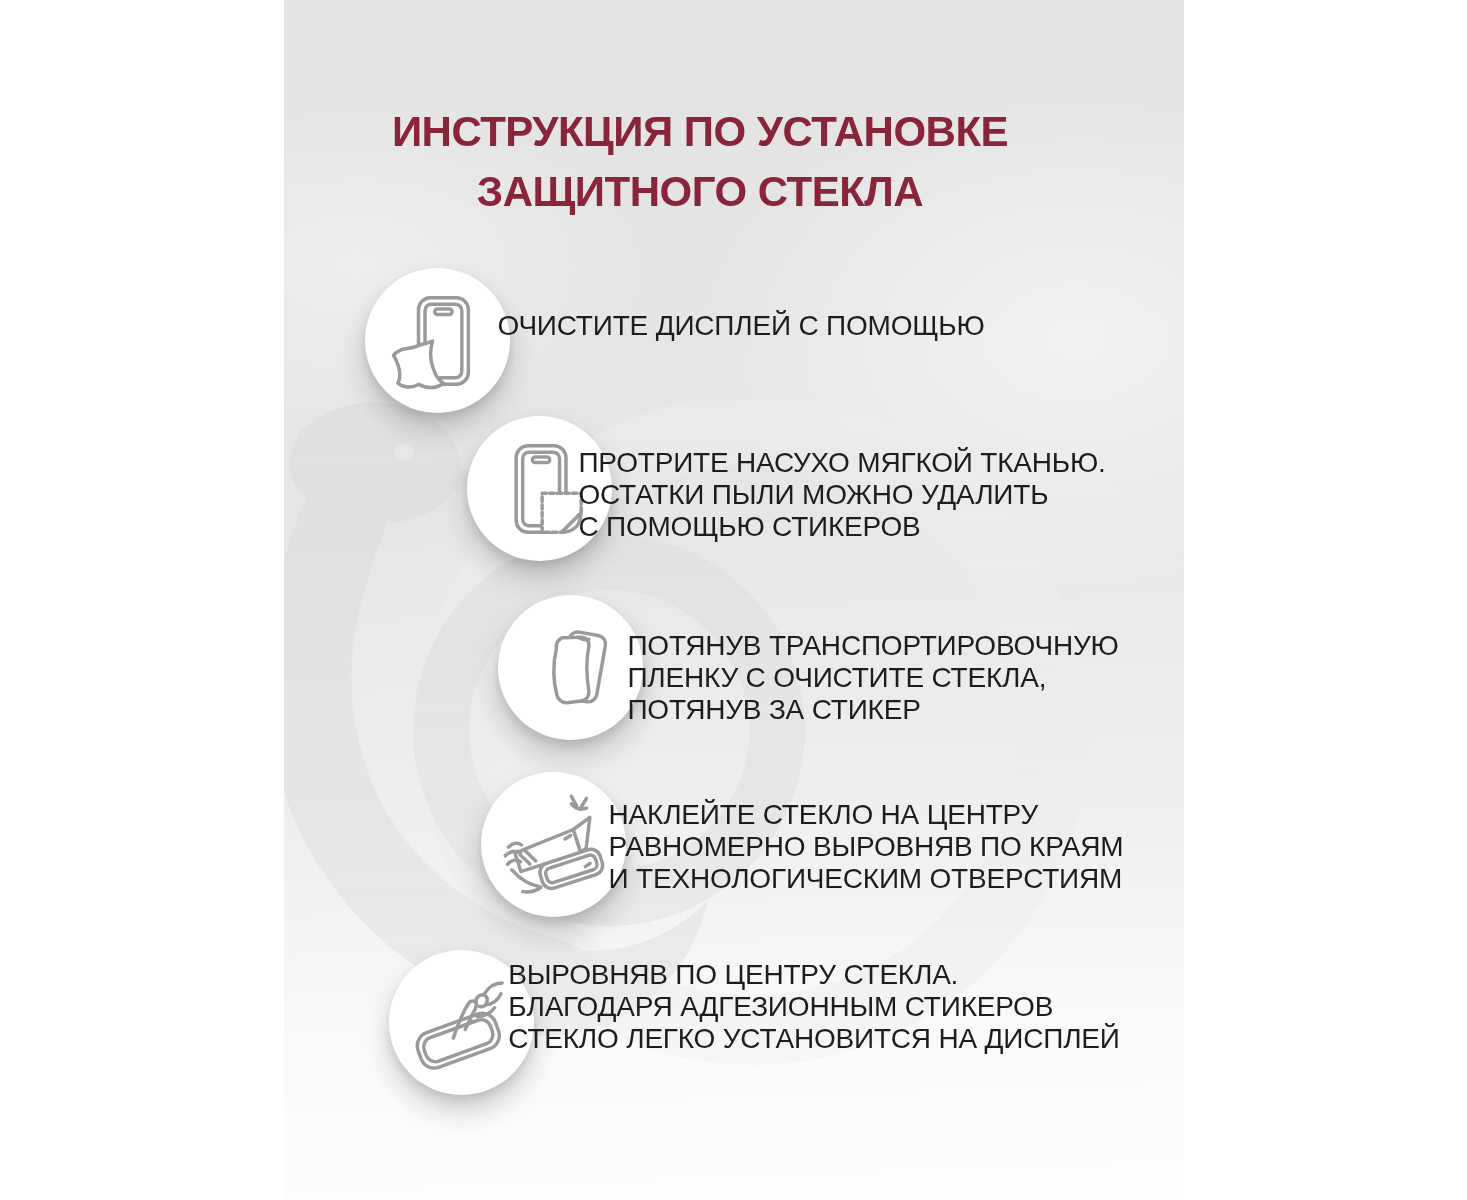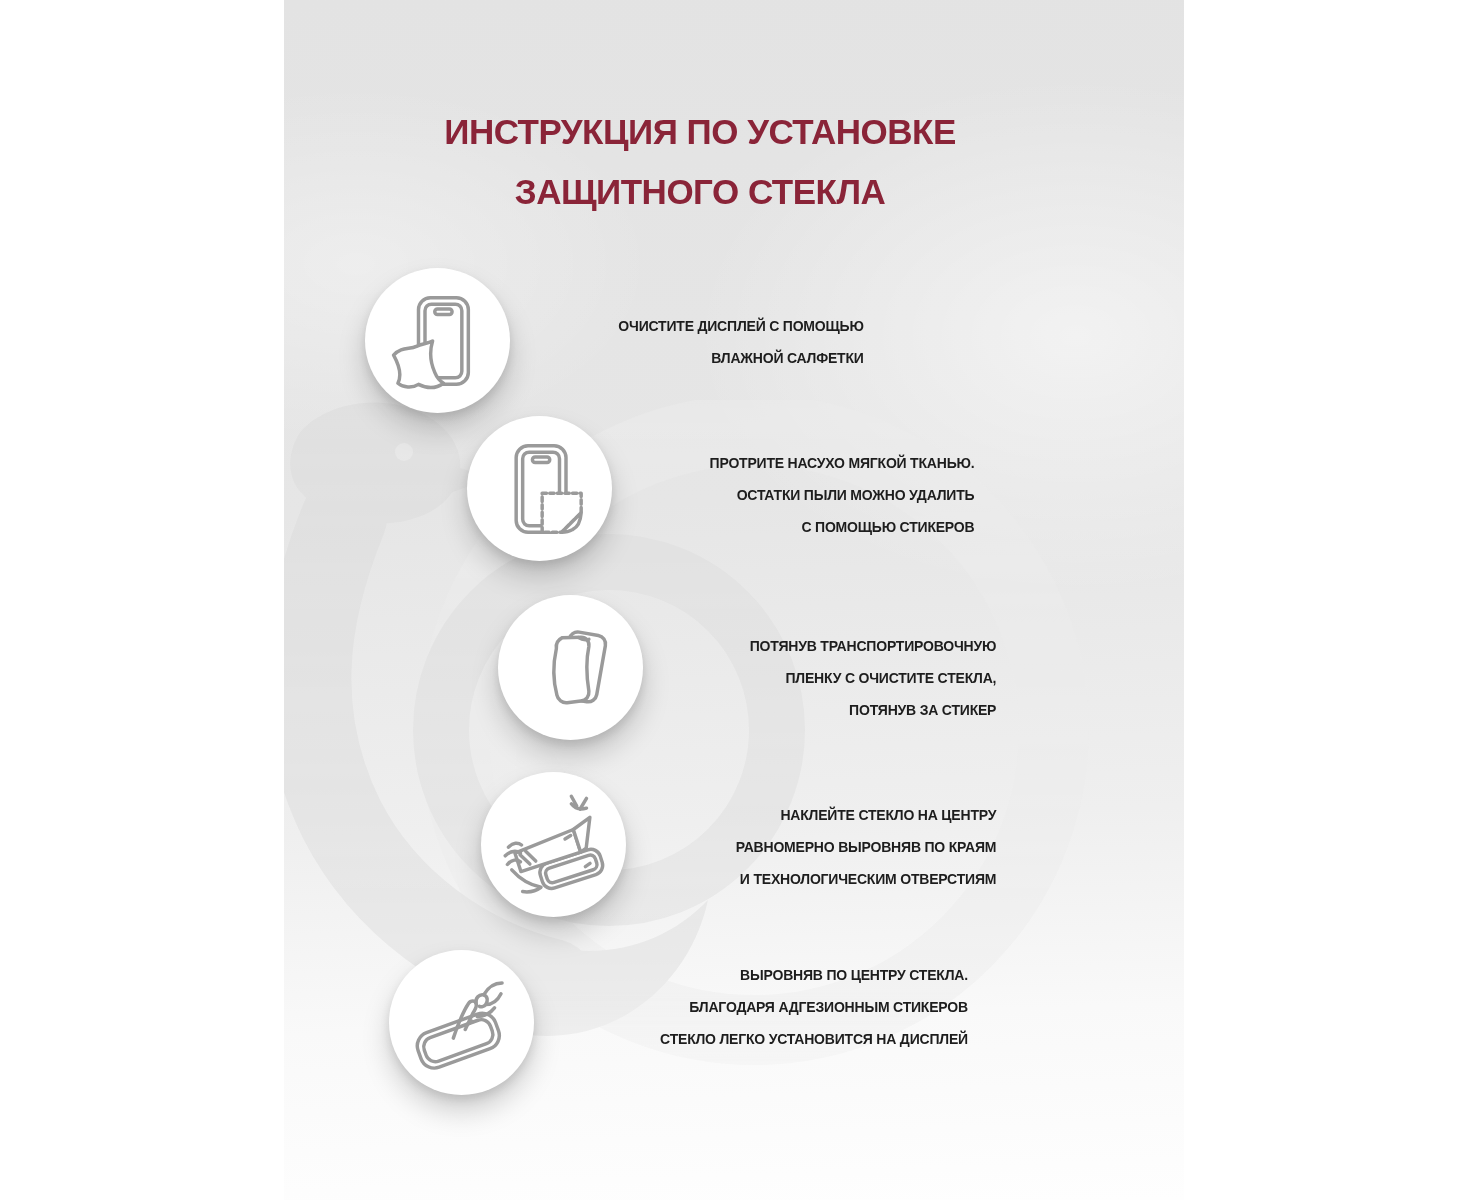--- a/index.html
+++ b/index.html
@@ -5,27 +5,27 @@
   html,body{margin:0;padding:0;background:#ffffff;width:1467px;height:1200px;overflow:hidden;
             font-family:"Liberation Sans", sans-serif;}
   .stage{position:relative;width:1467px;height:1200px;background:#ffffff;}
   .poster{position:absolute;left:284px;top:0;width:900px;height:1200px;overflow:hidden;
           background:
             radial-gradient(ellipse 620px 420px at 88% 28%, rgba(255,255,255,0.50), rgba(255,255,255,0) 62%),
             radial-gradient(ellipse 500px 300px at 8% 22%, rgba(255,255,255,0.35), rgba(255,255,255,0) 60%),
             linear-gradient(178deg,#e3e3e3 0%,#e6e6e6 42%,#efefef 68%,#f9f9f9 84%,#fefefe 100%);}
   .watermark{position:absolute;left:0;top:400px;width:900px;height:790px;pointer-events:none;}
   .title{position:absolute;left:0;top:102px;width:832px;text-align:center;
-         color:#8a2438;font-weight:bold;font-size:35px;line-height:60px;letter-spacing:-0.5px;}
+         color:#8a2438;font-weight:bold;font-size:42px;line-height:60px;letter-spacing:-0.5px;}
   .circle{position:absolute;width:145px;height:145px;border-radius:50%;background:#ffffff;
           box-shadow:0 16px 28px rgba(0,0,0,0.18),0 5px 10px rgba(0,0,0,0.10);
           display:flex;align-items:center;justify-content:center;}
   .circle svg{width:104px;height:104px;}
-  .step-text{position:absolute;transform:translateX(-50%);text-align:right;white-space:nowrap;
-             color:#1d1d1d;font-weight:bold;font-size:14px;line-height:32px;letter-spacing:-0.2px;}
+  .step-text{position:absolute;transform:translateX(-50%);text-align:left;white-space:nowrap;
+             color:#1d1d1d;font-weight:normal;font-size:28px;line-height:32px;letter-spacing:-0.2px;}
   .step-text .ln{display:block;}
   
   .c1{left:81px;top:268px;}   .t1{left:457px;top:310px;}
   .c2{left:183px;top:416px;}  .t2{left:558px;top:447px;}
   .c3{left:214px;top:595px;}  .t3{left:589px;top:630px;}
   .c4{left:197px;top:772px;}  .t4{left:582px;top:799px;}
   .c5{left:105px;top:950px;}  .t5{left:530px;top:959px;}
   .ic{stroke:#9a9a9a;stroke-width:3.2;fill:none;stroke-linecap:round;stroke-linejoin:round;}
   .icf{stroke:#9a9a9a;stroke-width:3.2;fill:#ffffff;stroke-linecap:round;stroke-linejoin:round;}
 </style>
@@ -66,21 +66,20 @@
     <div class="circle c1">
       <svg viewBox="0 0 96 96">
         <rect class="ic" x="30" y="8" width="46" height="80" rx="11"></rect>
         <rect class="ic" x="36" y="14" width="34" height="68" rx="6"></rect>
         <rect class="ic" x="45" y="18.5" width="16" height="5" rx="2.5"></rect>
         <path class="icf" d="M7,61 C14,53 22,56 28,53 C33,50 38,51 43,48 C40,58 41,68 45,77 C47,82 50,85 53,87 C45,93 36,91 30,88 C24,92 16,91 11,87 C15,79 12,70 7,61 Z"></path>
       </svg>
     </div>
     <div class="step-text t1">
       <span class="ln">ОЧИСТИТЕ ДИСПЛЕЙ С ПОМОЩЬЮ</span>
-      <span class="ln">ВЛАЖНОЙ САЛФЕТКИ</span>
     </div>
 
     <div class="circle c2">
       <svg viewBox="0 0 96 96">
         <rect class="ic" x="26" y="8" width="46" height="80" rx="11"></rect>
         <rect class="ic" x="32" y="14" width="34" height="68" rx="6"></rect>
         <rect class="ic" x="41" y="18.5" width="16" height="5" rx="2.5"></rect>
         <path class="icf" stroke-dasharray="4 3" d="M50,52 H86 V70 L68,88 H50 Z"></path>
         <path class="icf" d="M68,88 L86,70 C85.5,77 83,83 78,85.5 C75,87.3 71,88 68,88 Z"></path>
       </svg>

